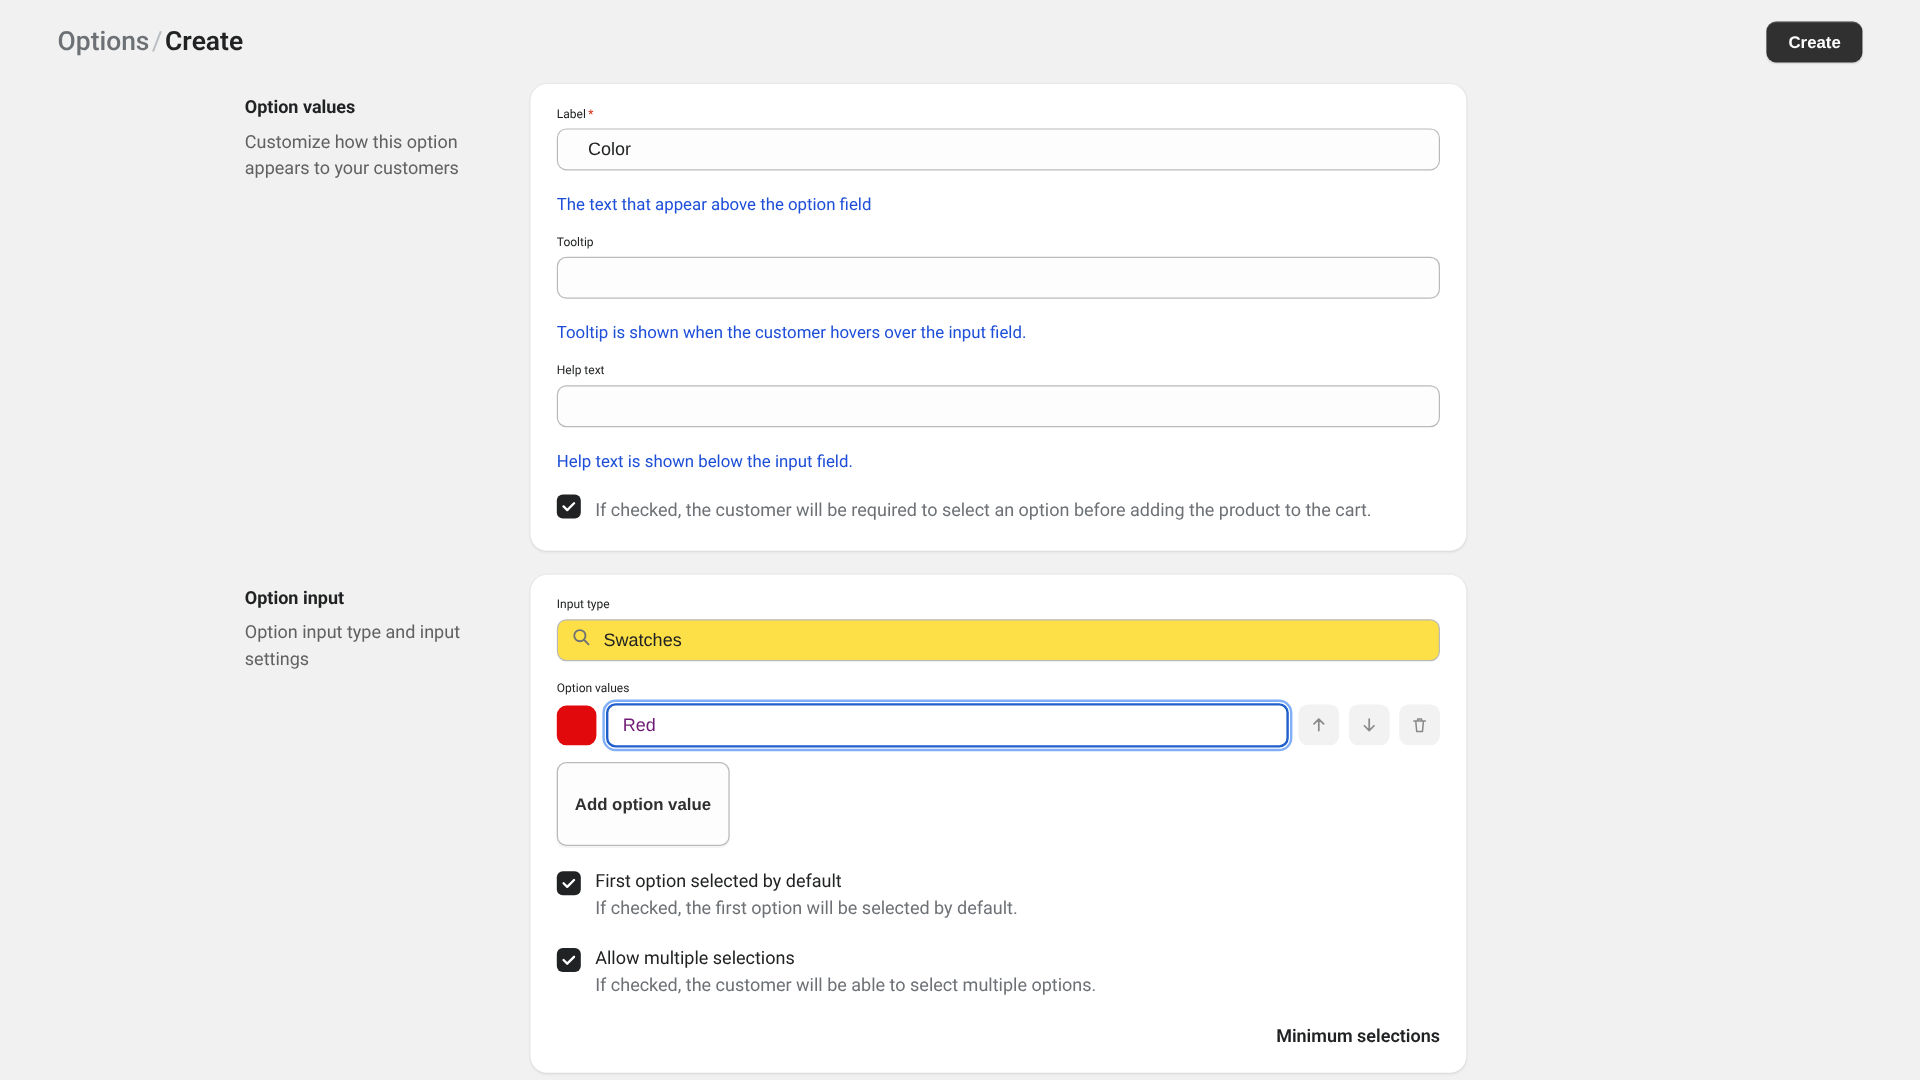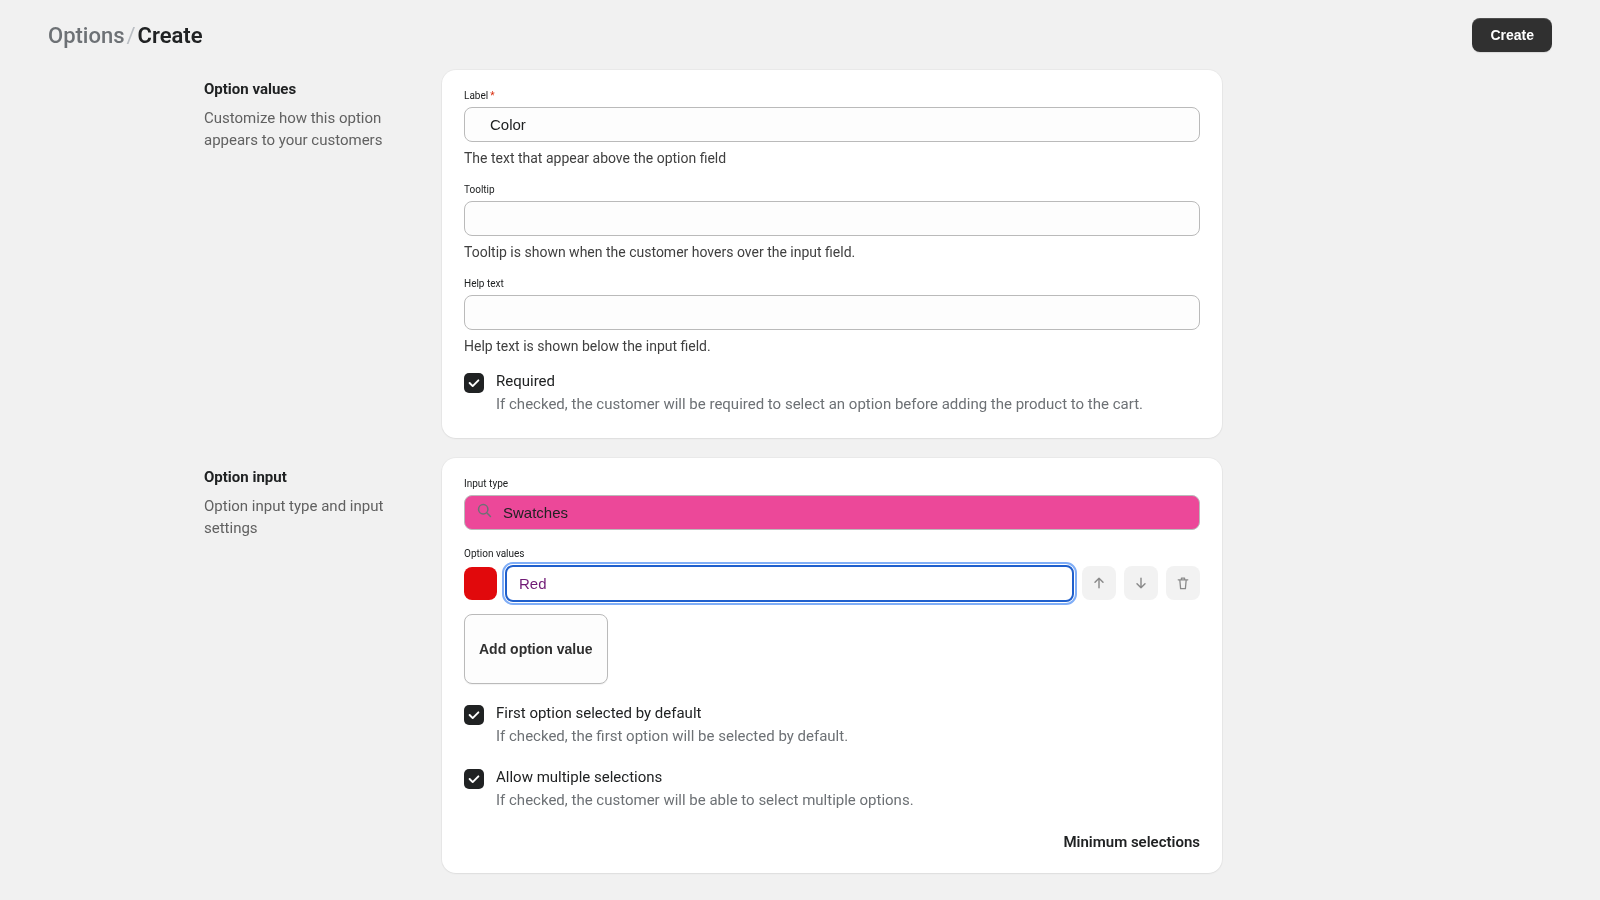--- a/index.html
+++ b/index.html
@@ -104,22 +104,22 @@
       width: 100%;
       padding: 8px 25px;
       font-size: 15px;
       border: 1px solid #bababa;
       border-radius: 8px;
       background: #fdfdfd;
       color: #202223;
     }
     .help-text {
       font-size: 14px;
-      color: #404040;
-      margin-top: 8px;
+      color: #1d4ed8;
+      margin-top: 21px;
     }
     .checkbox-row {
       display: flex;
       align-items: flex-start;
       gap: 12px;
     }
     .checkbox {
       width: 20px;
       height: 20px;
       border-radius: 5px;
@@ -151,21 +151,21 @@
     }
     .select-wrap {
       position: relative;
     }
     .select-input {
       width: 100%;
       padding: 8px 12px 8px 38px;
       font-size: 15px;
       border: 1px solid #bababa;
       border-radius: 8px;
-      background: #ec4899;
+      background: #fde047;
       color: #202223;
     }
     .search-icon-wrap {
       position: absolute;
       left: 12px;
       top: 50%;
       transform: translateY(-50%);
       color: #6d7175;
     }
     .option-value-row {
@@ -264,21 +264,20 @@
         <input type="text" class="text-input" value="" style="">
         <div class="help-text">Help text is shown below the input field.</div>
       </div>
       <div class="checkbox-row">
         <div class="checkbox">
           <svg viewBox="0 0 16 16" fill="none">
               <path d="M3 8l3.5 3.5L13 5" stroke="#fff" stroke-width="2.2" stroke-linecap="round" stroke-linejoin="round"></path>
             </svg>
         </div>
         <div class="checkbox-content">
-          <div class="checkbox-label">Required</div>
           <div class="checkbox-desc">If checked, the customer will be required to select an option before adding the product to the cart.</div>
         </div>
       </div>
     </div>
   </div>
 
   <div class="section">
     <div class="section-meta">
       <div class="section-title">Option input</div>
       <div class="section-desc">Option input type and input settings</div>

